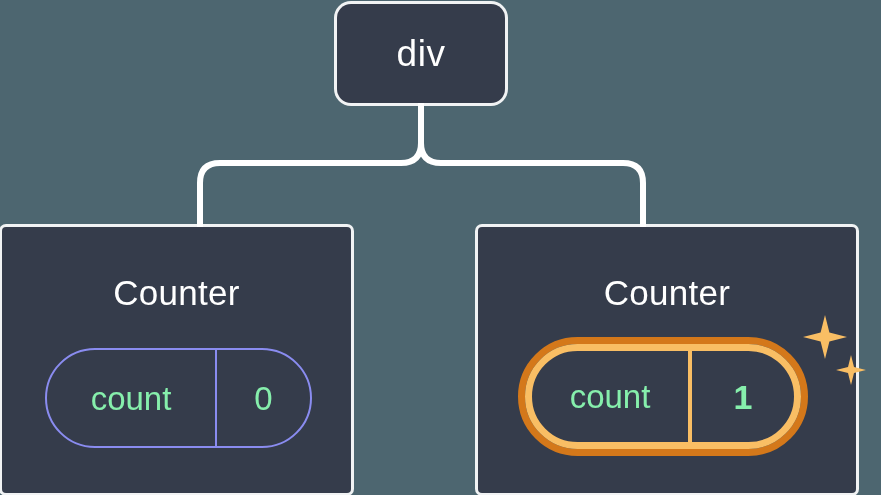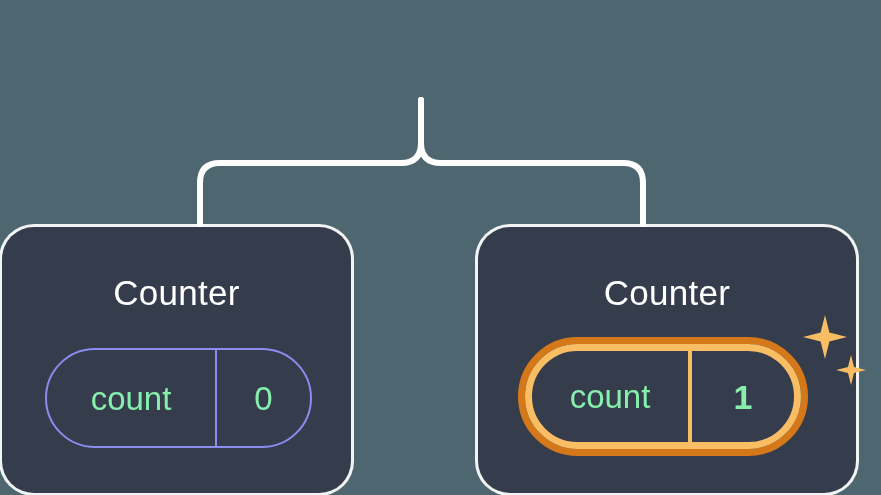--- a/index.html
+++ b/index.html
@@ -54,21 +54,21 @@
     font-size: 37px;
     font-weight: 300;
     letter-spacing: 0.5px;
     line-height: 1;
   }
 
   .child-box {
     top: 227px;
     width: 349px;
     height: 266px;
-    border-radius: 32px;
+    border-radius: 4px;
   }
   .child-left  { left: 2px; }
   .child-right { left: 478px; width: 378px; }
 
   .child-title {
     position: absolute;
     top: 48px;
     left: 0;
     width: 100%;
     text-align: center;
@@ -191,20 +191,23 @@
              Q 643 163 643 183
              L 643 229" fill="none" stroke="#ffffff" stroke-width="6" stroke-linecap="round" stroke-linejoin="round"></path>
     <path d="M 421 100
              L 421 143
              Q 421 163 401 163
              L 220 163
              Q 200 163 200 183
              L 200 229" fill="none" stroke="#ffffff" stroke-width="6" stroke-linecap="round" stroke-linejoin="round"></path>
   </svg>
 
+  <div class="node-box root-box">
+    <span class="root-label">div</span>
+  </div>
 
   <div class="node-box child-box child-left">
     <div class="child-title">Counter</div>
 
     <div class="pill pill-plain">
       <div class="pill-name">count</div>
       <div class="pill-value">0</div>
     </div>
   </div>
 

